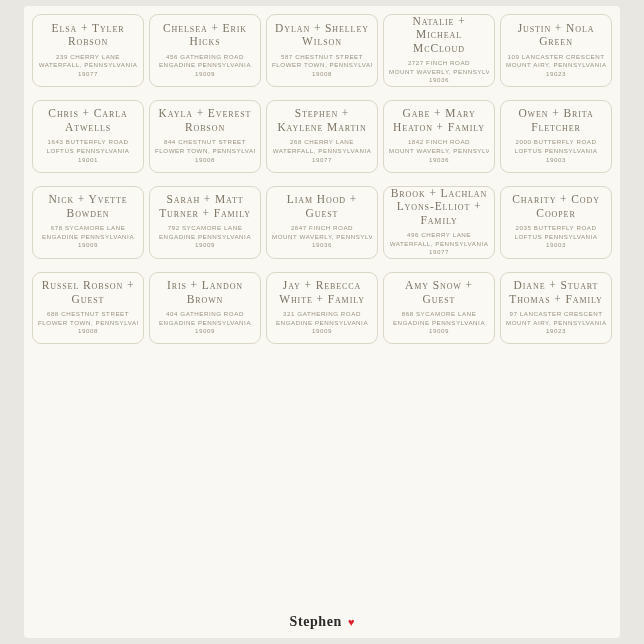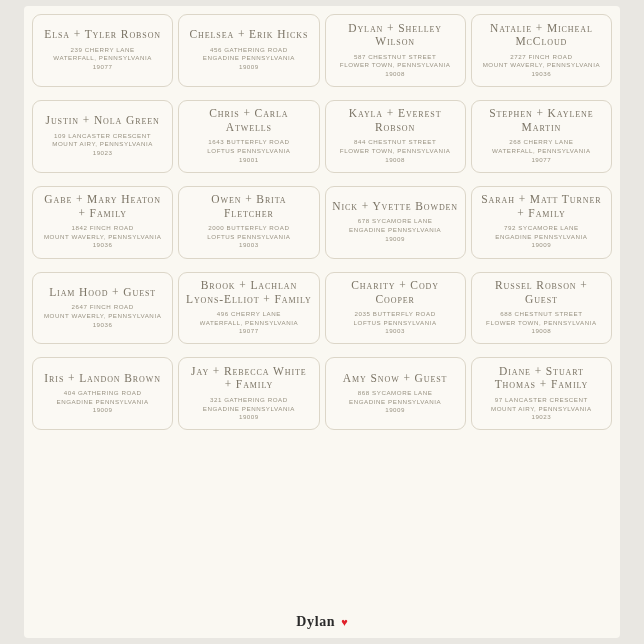--- a/index.html
+++ b/index.html
@@ -23,21 +23,21 @@
     border-radius: 4px;
     box-sizing: border-box;
   }
   #grid {
     position: absolute;
     left: 8px;
     top: 8px;
     width: 580px;
     height: 588px;
     display: grid;
-    grid-template-columns: repeat(4, 1fr);
+    grid-template-columns: repeat(5, 1fr);
     grid-template-rows: repeat(7, 1fr);
     gap: 13px 5px;
     box-sizing: border-box;
   }
   .label {
     background: #fbf9f4;
     border: 1px solid #dcd6c8;
     border-radius: 9px;
     box-sizing: border-box;
     display: flex;
@@ -256,16 +256,16 @@
       <div class="label">
         <div class="names">Diane + Stuart Thomas + Family</div>
         <div class="addr">
           <div>97 Lancaster Crescent</div>
           <div>Mount Airy, Pennsylvania</div>
           <div>19023</div>
         </div>
       </div>
     </div>
   <div id="footer">
-    <span id="zazzle-wordmark">Dylan</span>
+    <span id="zazzle-wordmark">Stephen</span>
     <span id="heart-icon">♥</span>
   </div>
 </div>
 
 </body></html>

